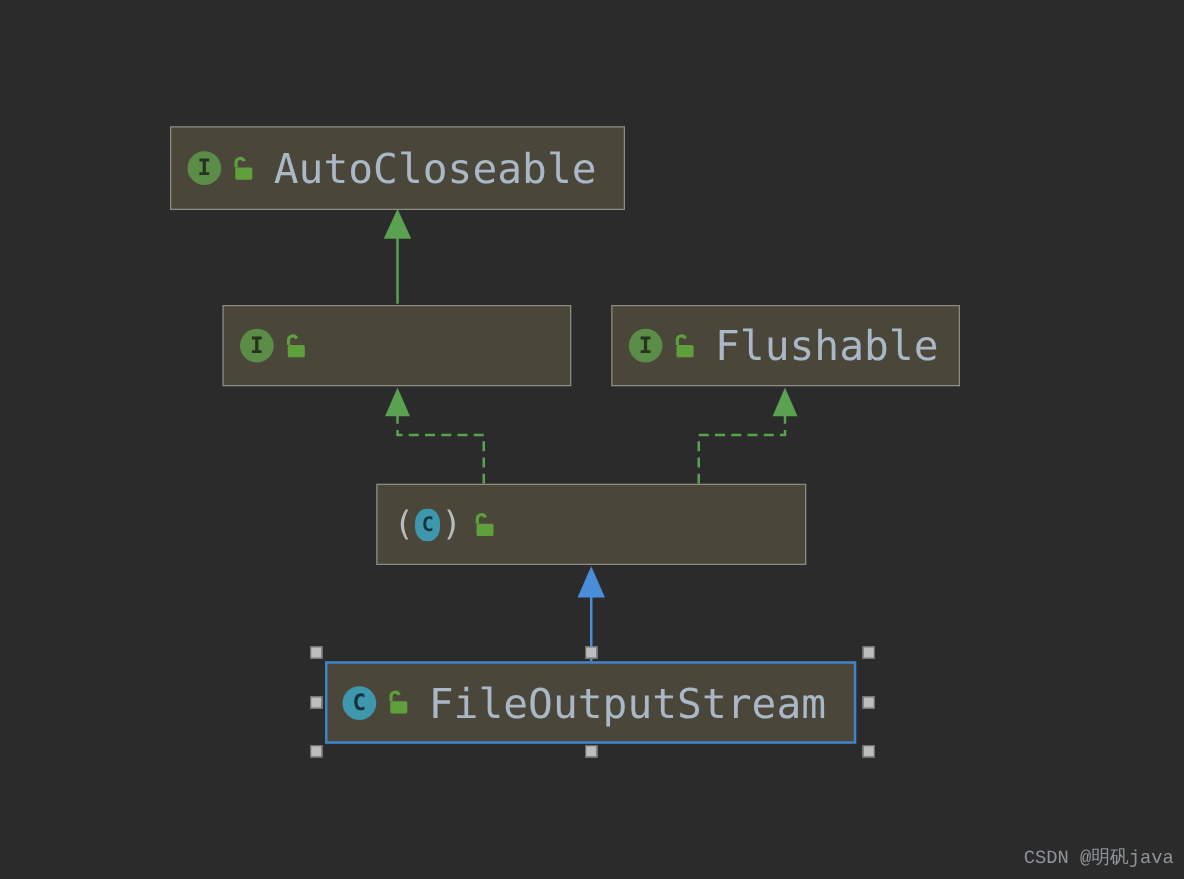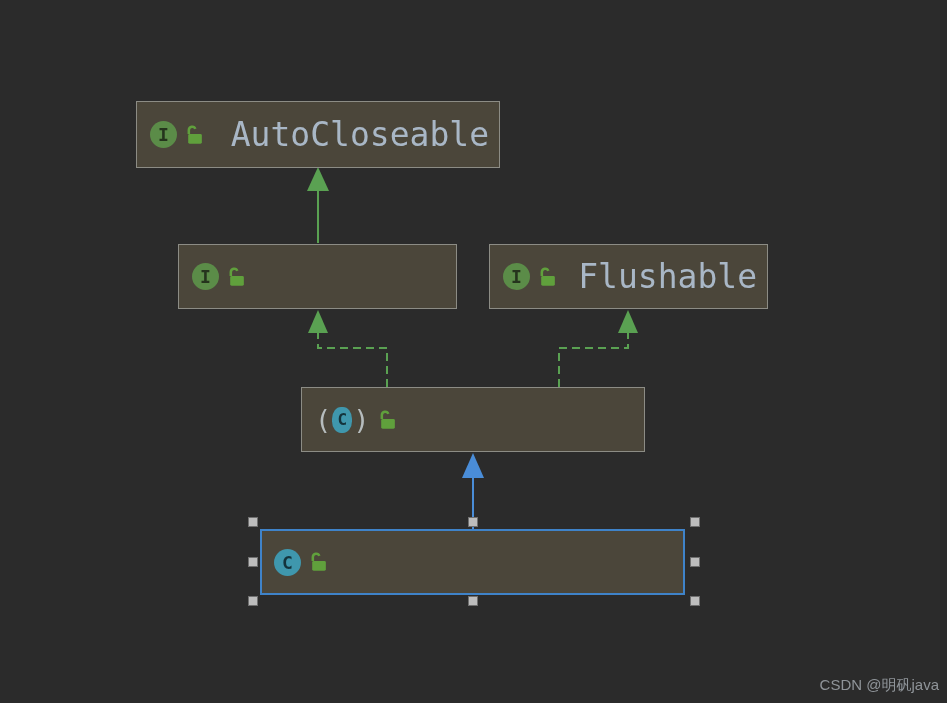--- a/index.html
+++ b/index.html
@@ -8,21 +8,21 @@
     overflow:hidden;font-family:"DejaVu Sans Mono",monospace;
   }
   svg.edges{position:absolute;left:0;top:0;pointer-events:none;}
 
   
   .node{
     position:absolute;display:flex;align-items:center;box-sizing:border-box;
     background:#4b463a;border:1px solid #8c8c85;padding:0 10px 0 13px;
   }
   .node .label{
-    flex:1;text-align:right;font-size:33px;color:#a9b7c6;white-space:nowrap;
+    flex:1;text-align:left;font-size:33px;color:#a9b7c6;white-space:nowrap;
   }
   #node-autocloseable{left:136px;top:101px;width:364px;height:67px;}
   #node-closeable{left:178px;top:244px;width:279px;height:65px;}
   #node-flushable{left:489px;top:244px;width:279px;height:65px;}
   #node-outputstream{left:301px;top:387px;width:344px;height:65px;}
   #node-fileoutputstream{left:260px;top:529px;width:425px;height:66px;border:2px solid #3f83c9;padding-left:12px;}
 
   
   .ball{
     display:inline-flex;align-items:center;justify-content:center;
@@ -39,21 +39,21 @@
   .handle{
     position:absolute;width:10px;height:10px;background:#bdbdbd;
     border:1px solid #6f6f6f;box-sizing:border-box;
   }
   .h-tl{left:248px;top:517px;} .h-tc{left:468px;top:517px;} .h-tr{left:690px;top:517px;}
   .h-ml{left:248px;top:557px;} .h-mr{left:690px;top:557px;}
   .h-bl{left:248px;top:596px;} .h-bc{left:468px;top:596px;} .h-br{left:690px;top:596px;}
 
   .watermark{
     position:absolute;right:8px;bottom:8px;
-    font-family:Liberation Sans, sans-serif;font-size:15px;color:#8f9499;margin-left:32px;
+    font-family:Liberation Mono, monospace;font-size:15px;color:#8f9499;margin-left:32px;
   }
 </style>
 </head>
 <body>
 
 <div class="canvas">
 
   <svg class="edges" width="947" height="703">
 
     <g>
@@ -120,20 +120,21 @@
   </div>
 
   <div class="node" id="node-fileoutputstream">
     <span class="ball cls">C</span>
     <span class="lock">
       <svg width="21" height="22" viewBox="0 0 20 20">
         <path d="M4.6 9 V5.2 a3.2 3.2 0 0 1 6.2 -1" fill="none" stroke="#60a03c" stroke-width="2.4"></path>
         <rect x="4" y="9" width="13" height="9.4" rx="1.4" fill="#60a03c"></rect>
       </svg>
     </span>
+    <span class="label">FileOutputStream</span>
   </div>
 
   <div class="handle h-tl"></div>
   <div class="handle h-tc"></div>
   <div class="handle h-tr"></div>
   <div class="handle h-ml"></div>
   <div class="handle h-mr"></div>
   <div class="handle h-bl"></div>
   <div class="handle h-bc"></div>
   <div class="handle h-br"></div>

